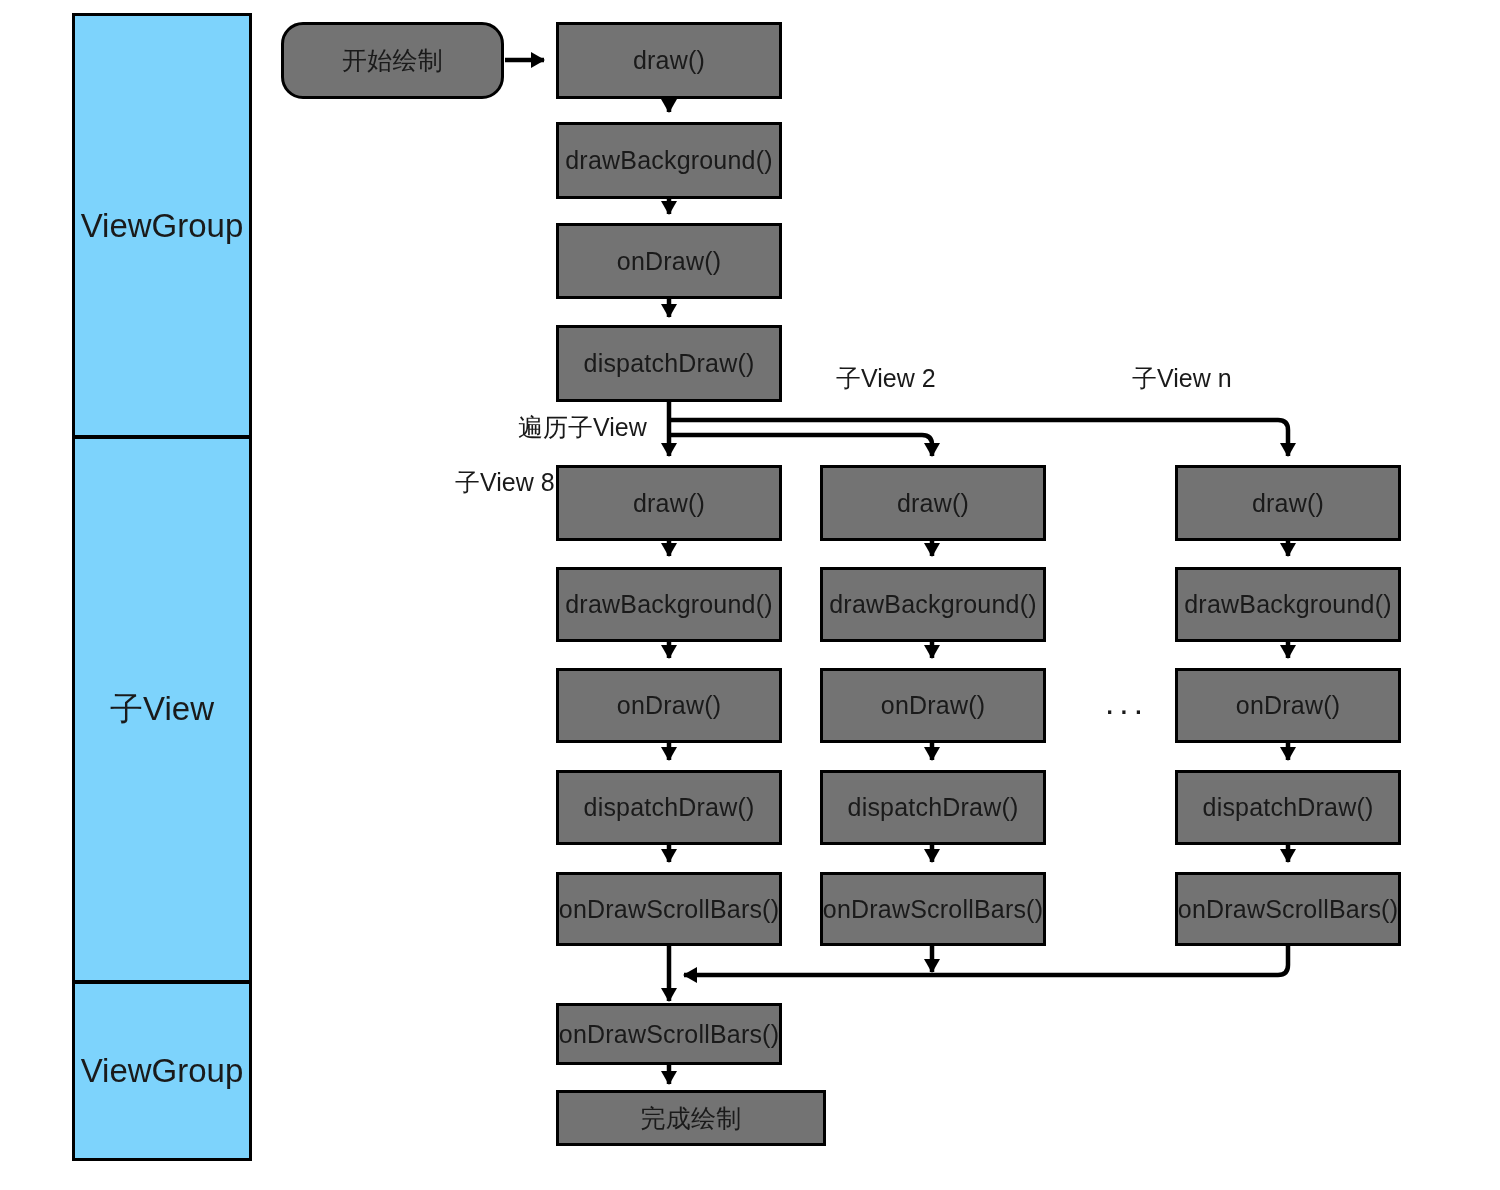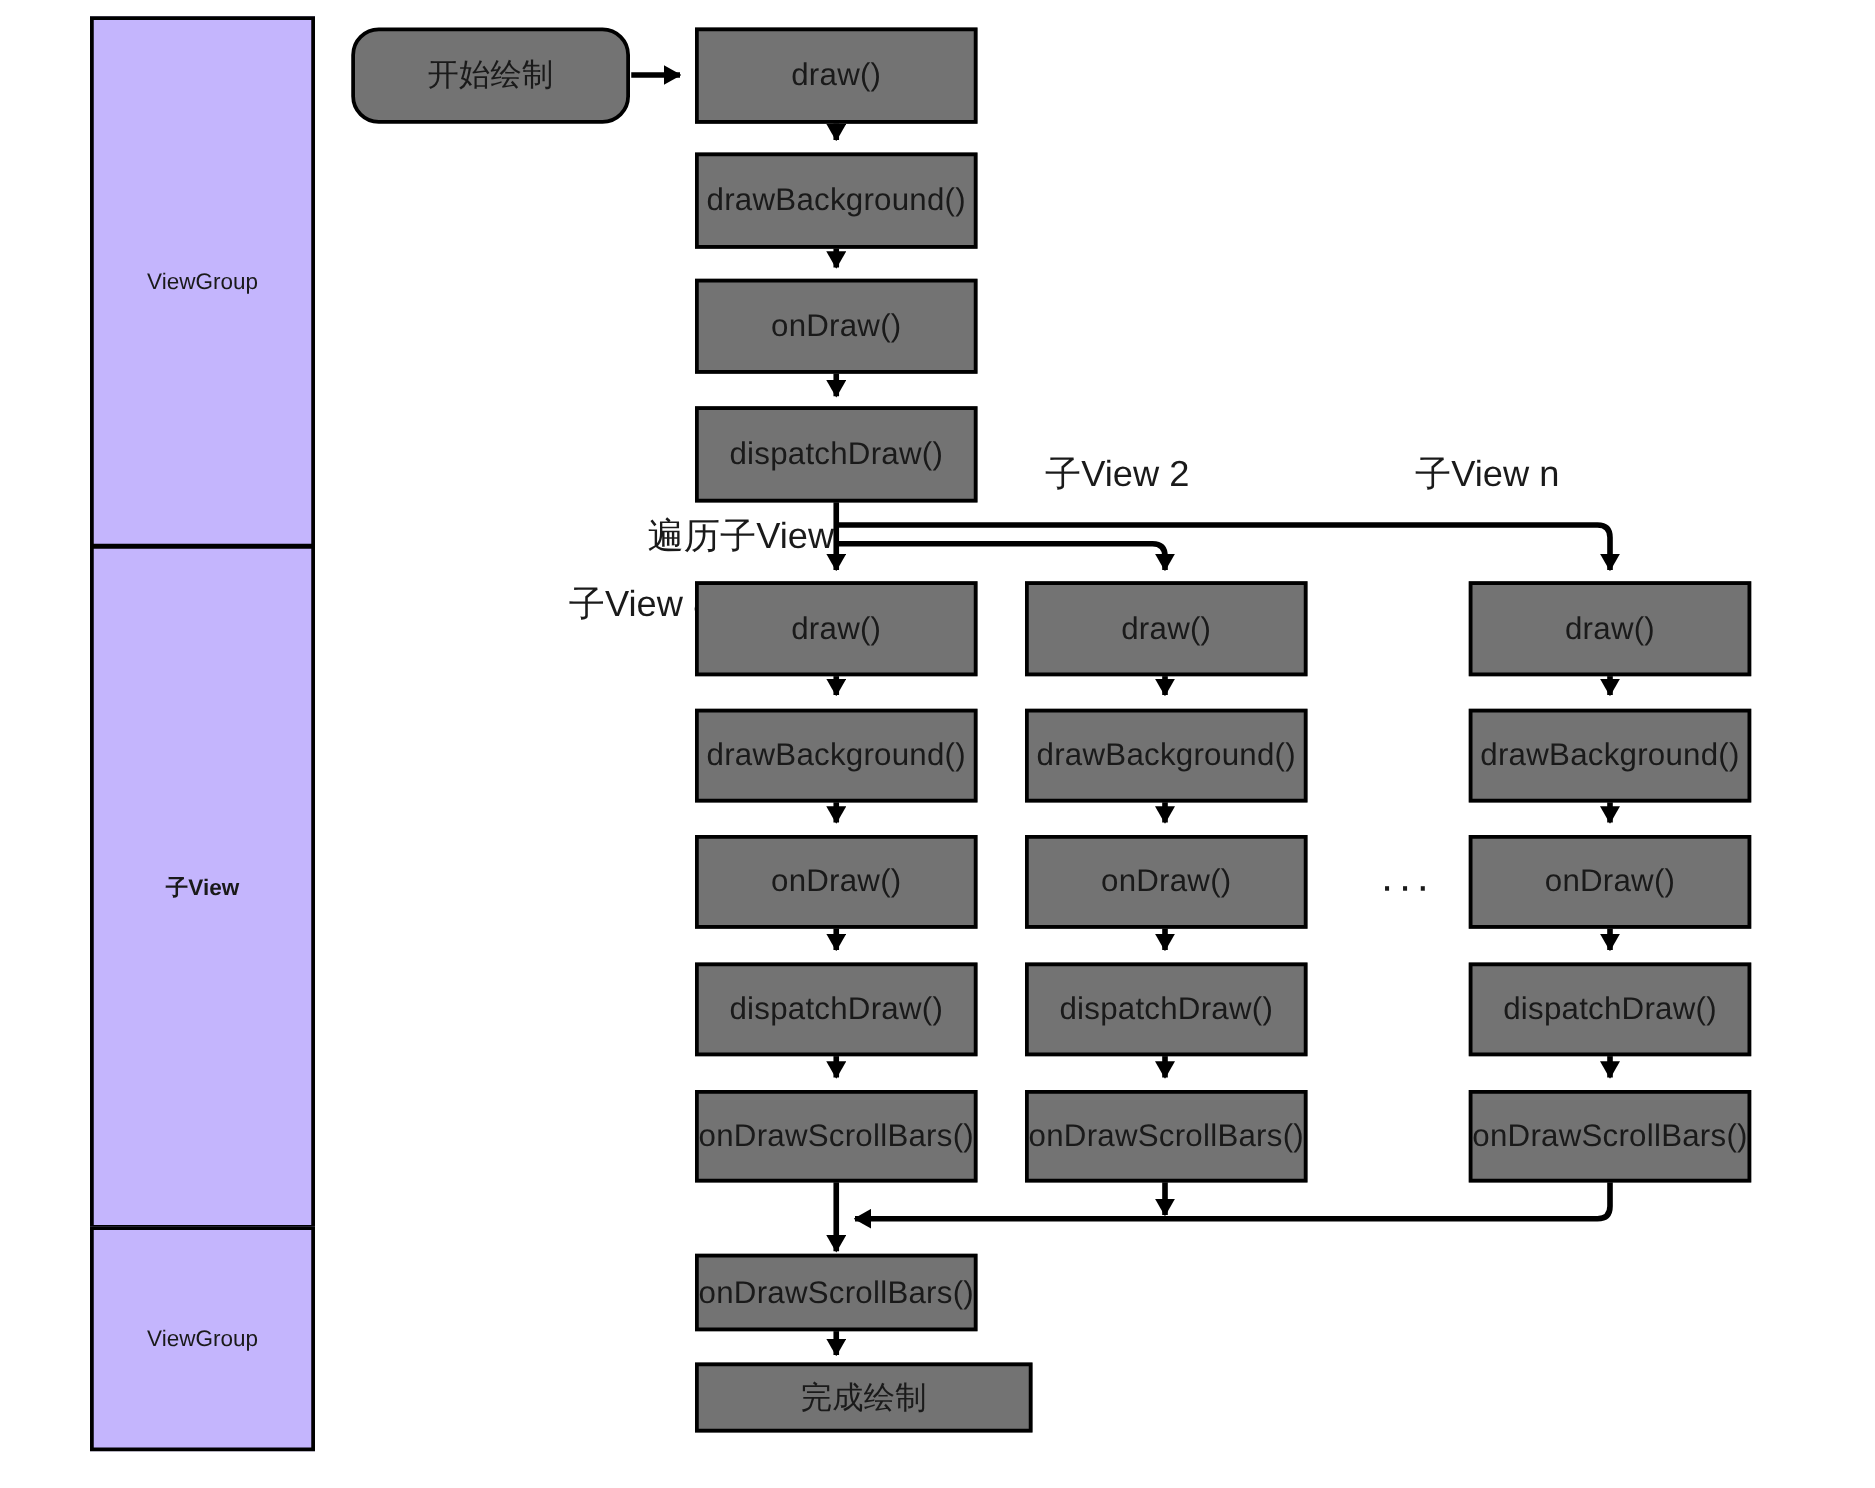--- a/index.html
+++ b/index.html
@@ -33,33 +33,33 @@
   }
   .node.terminator{
     border-radius:22px;
   }
 
   
   .side-frame{
     position:absolute;
     box-sizing:border-box;
     border:3px solid #000000;
-    background:#c4b5fd;
+    background:#7dd3fc;
     display:flex;
     align-items:center;
     justify-content:center;
-    font-size:18px;
+    font-size:33px;
     color:#1a1a1a;
     white-space:nowrap;
   }
 
   
   .flabel{
     position:absolute;
-    font-size:29px;
+    font-size:25px;
     color:#1a1a1a;
     white-space:nowrap;
     line-height:1;
   }
   .ellipsis{
     position:absolute;
     font-size:34px;
     letter-spacing:3px;
     color:#1a1a1a;
     line-height:1;
@@ -118,21 +118,21 @@
 
       <path d="M1288,945 V965 Q1288,975 1278,975 H684" marker-end="url(#ah-left)"></path>
 
       <line x1="669" y1="1064" x2="669" y2="1084" marker-end="url(#ah-down)"></line>
     </g>
   </svg>
 
   <div class="side-frame" style="left:72px;top:13px;width:180px;height:425px;">
     <span>ViewGroup</span>
   </div>
-  <div class="side-frame" style="left:72px;top:436px;width:180px;height:547px;font-weight:bold;">
+  <div class="side-frame" style="left:72px;top:436px;width:180px;height:547px;">
     <span>子View</span>
   </div>
   <div class="side-frame" style="left:72px;top:981px;width:180px;height:180px;">
     <span>ViewGroup</span>
   </div>
 
   <div class="node terminator" style="left:281px;top:22px;width:223px;height:77px;">
     <span>开始绘制</span>
   </div>
 

